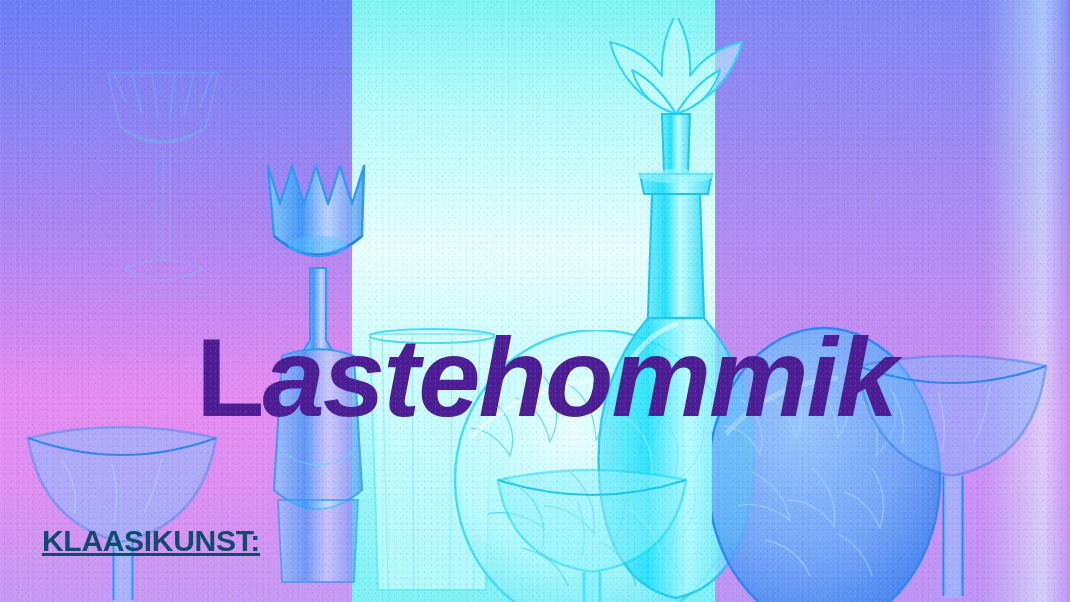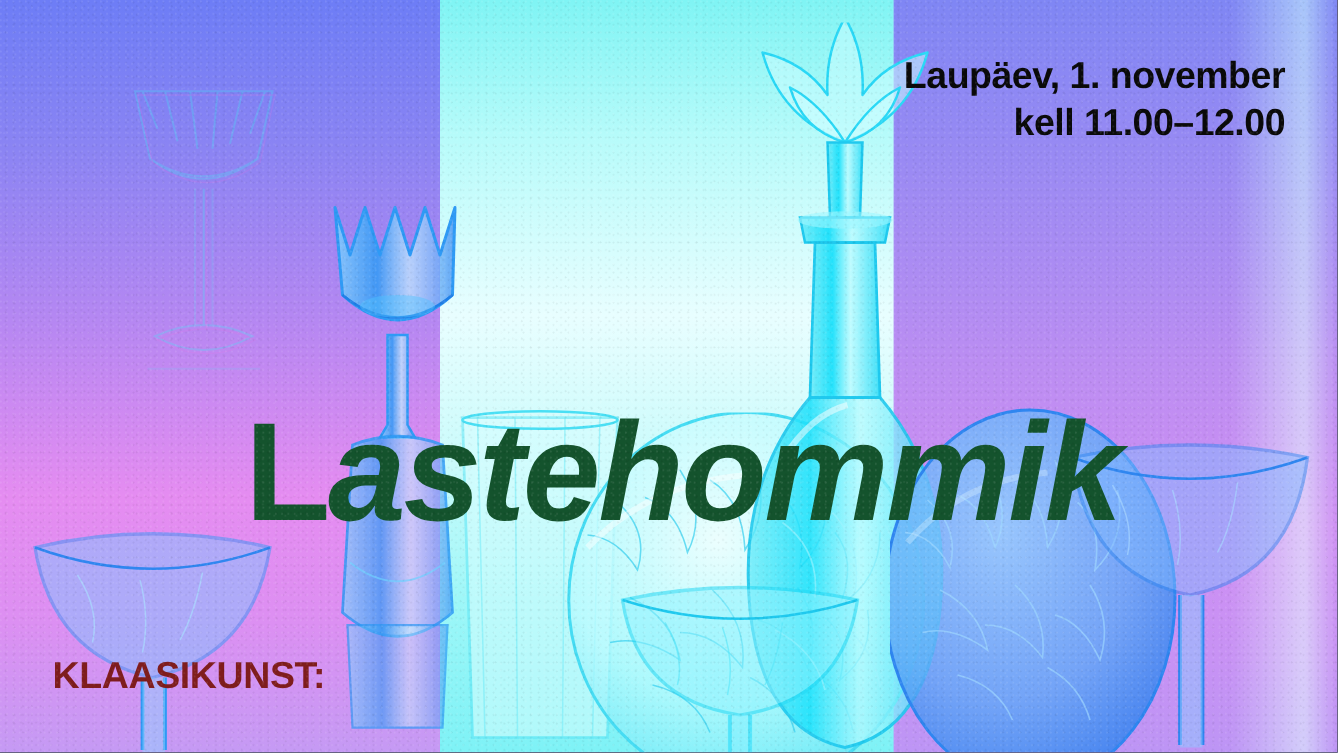--- a/index.html
+++ b/index.html
@@ -56,36 +56,36 @@
   
   .coupe-r{left:852px;top:352px;width:200px;height:250px;}
 
   
   .coupe-l{left:22px;top:424px;width:200px;height:178px;}
 
   
   .title{
     position:absolute;left:196px;top:247px;
     font-size:112px;font-weight:700;font-style:italic;
-    letter-spacing:-2px;color:#14532d;line-height:1;
+    letter-spacing:-2px;color:#4c1d95;line-height:1;
     white-space:nowrap;
   }
   .title .upright{font-style:normal;}
 
   .meta{
     position:absolute;right:42px;top:42px;
     text-align:right;color:#0a0a0a;
     font-size:30px;font-weight:700;line-height:1.28;
     letter-spacing:-.4px;white-space:nowrap;
   }
 
   .footer{
     position:absolute;left:42px;bottom:42px;
-    color:#7f1d1d;font-size:30px;font-weight:700;
-    line-height:1.28;letter-spacing:-.3px;white-space:nowrap;
+    color:#0c4a6e;font-size:30px;font-weight:700;
+    line-height:1.28;letter-spacing:-.3px;white-space:nowrap;text-decoration:underline;
   }
 
   
   .grain{position:absolute;inset:0;pointer-events:none;opacity:.12;
     background-image:
       radial-gradient(circle at 12% 22%,rgba(255,255,255,.8) 0 .6px,transparent 1px),
       radial-gradient(circle at 63% 71%,rgba(0,0,0,.55) 0 .6px,transparent 1px),
       radial-gradient(circle at 37% 84%,rgba(255,255,255,.6) 0 .6px,transparent 1px),
       radial-gradient(circle at 81% 33%,rgba(0,0,0,.45) 0 .6px,transparent 1px);
     background-size:5px 5px,7px 7px,9px 9px,6px 6px;}
@@ -251,24 +251,20 @@
       <path d="M6 14 Q100 48 194 14" fill="none" stroke="#2f86f0" stroke-width="2"></path>
       <g fill="none" stroke="#a8e2ff" stroke-width="1.2" opacity=".6">
         <path d="M40 36 q18 28 12 54 M90 40 q8 30 2 58 M140 34 q-6 32 -18 54"></path>
       </g>
       <path d="M92 118 L92 176 M110 118 L110 176" stroke="#2f9af5" stroke-width="3" fill="none"></path>
       <rect x="92" y="118" width="18" height="60" fill="#8fd0ff" opacity=".5"></rect>
     </svg>
 
   </div>
 
-  <div class="meta">
-    <div>Laupäev, 1. november</div>
-    <div>kell 11.00–12.00</div>
-  </div>
 
   <h1 class="title"><span class="upright">L</span><span>astehommik</span></h1>
 
   <div class="footer">
     <div>KLAASIKUNST:</div>
   </div>
 
   <div class="grain"></div>
 </div>
 

